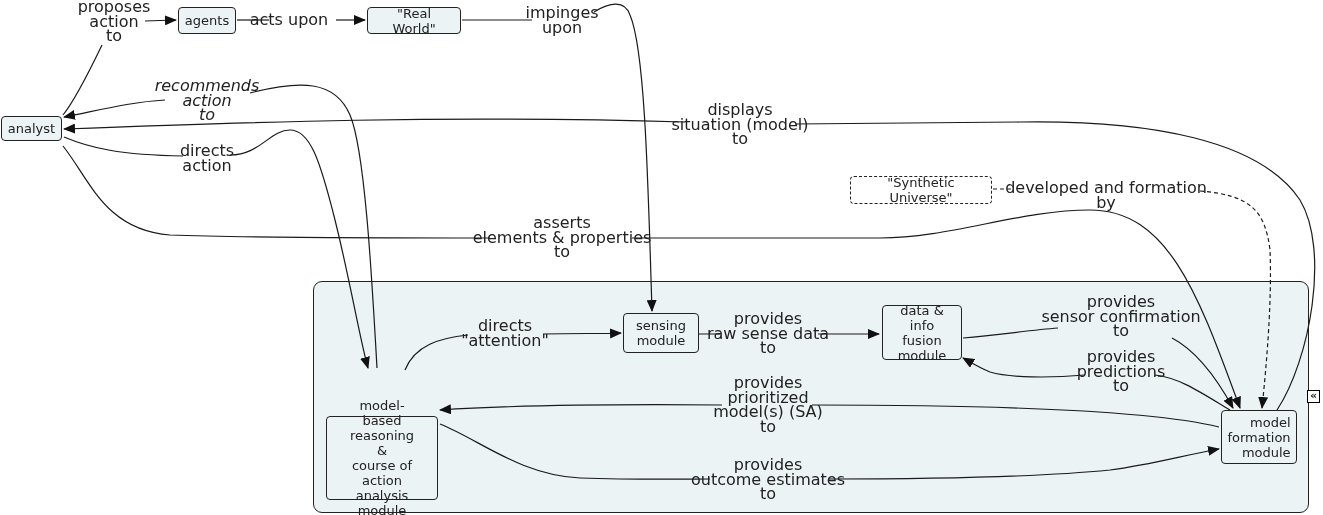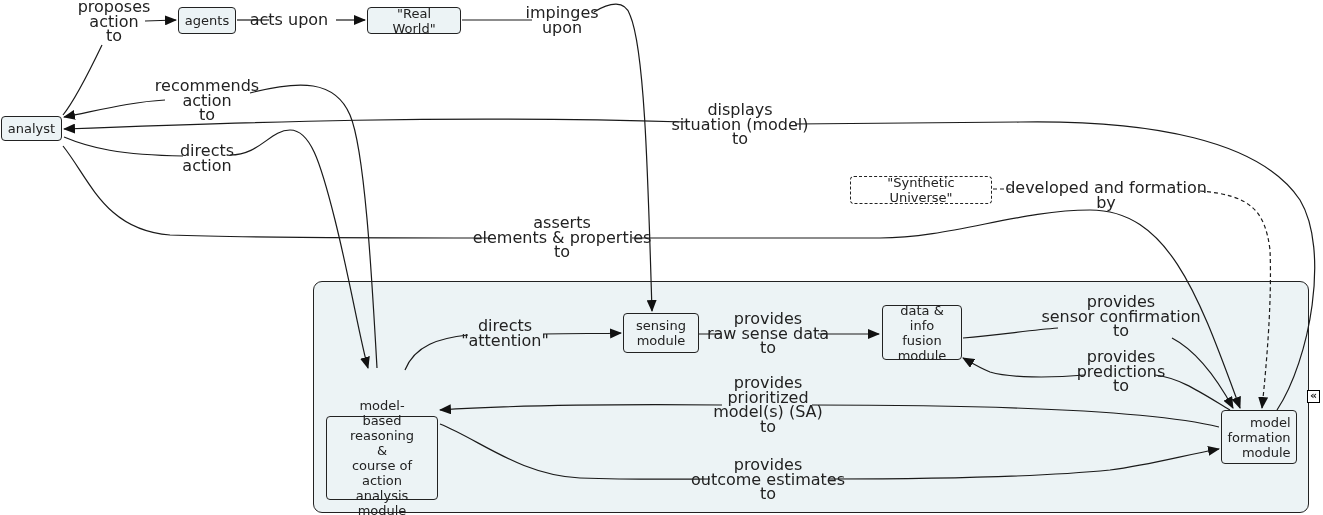--- a/index.html
+++ b/index.html
@@ -92,21 +92,21 @@
 <div class="node" style="left:1221px;top:410px;width:76px;height:54px;text-align:right;">model
 formation
 module</div>
 
 <div class="label" style="left:114px;top:0px;">proposes
 action
 to</div>
 <div class="label" style="left:289px;top:13px;">acts upon</div>
 <div class="label" style="left:562px;top:6px;">impinges
 upon</div>
-<div class="label" style="left:207px;top:79px;">recommends
+<div class="label" style="left:207px;top:79px;font-style:italic;">recommends
 action
 to</div>
 <div class="label" style="left:740px;top:103px;">displays
 situation (model)
 to</div>
 <div class="label" style="left:207px;top:144px;">directs
 action</div>
 <div class="label" style="left:1106px;top:181px;">developed and formation by</div>
 <div class="label" style="left:562px;top:216px;">asserts
 elements &amp; properties

